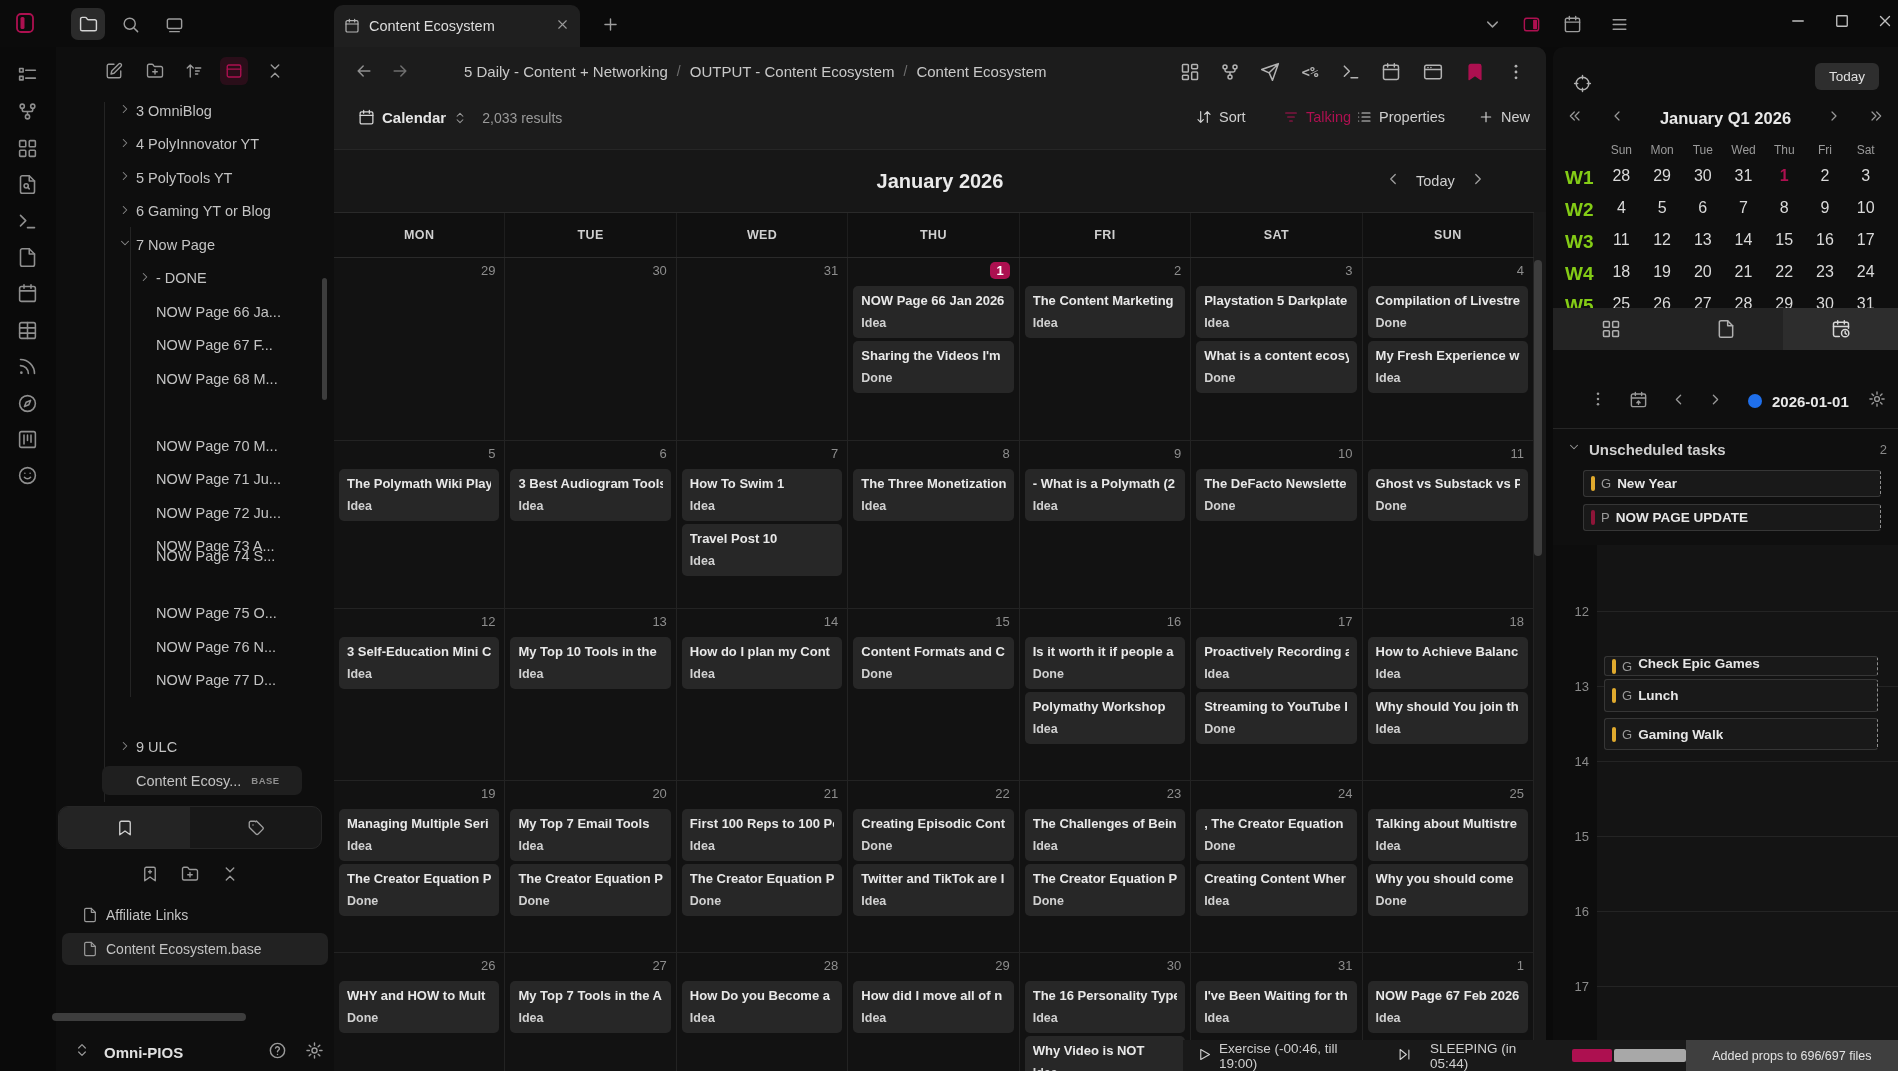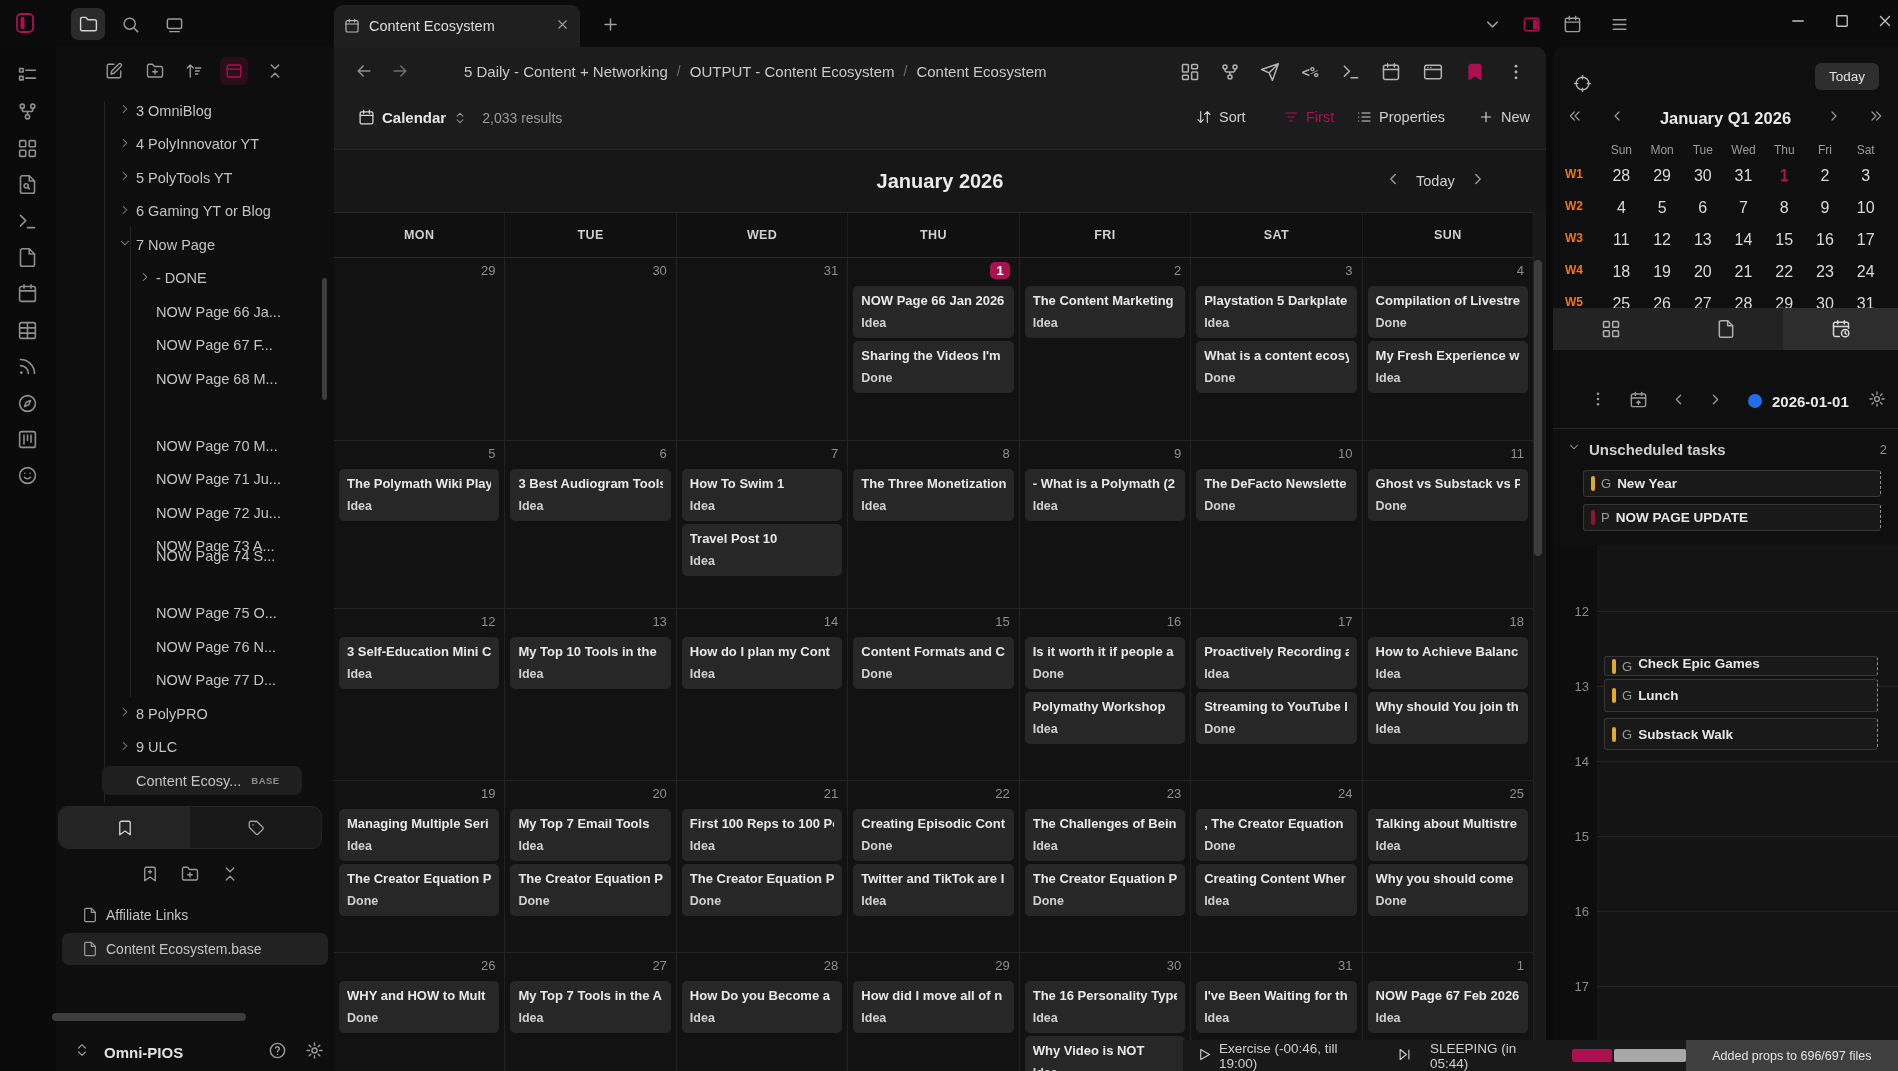--- a/index.html
+++ b/index.html
@@ -53,21 +53,21 @@
   .dnum .badge{background:var(--accent);color:#fff;font-weight:700;border-radius:5px;padding:1px 6px;}
   .events{position:absolute;left:0;top:25px;width:100%;}
   .card{background:#272727;border-radius:5px;margin:3px 5px;padding:7px 8px 8px;}
   .card .t{font-size:13px;font-weight:700;color:#e8e8e8;white-space:nowrap;overflow:hidden;}
   .card .s{font-size:12.5px;font-weight:600;color:#d0d0d0;margin-top:8px;white-space:nowrap;overflow:hidden;}
   
   #rightbar{position:absolute;left:1553px;top:47px;width:345px;height:1024px;background:#0f0f0f;border-radius:10px 0 0 0;overflow:hidden;}
   .mini-head{position:absolute;display:flex;width:345px;justify-content:space-between;padding:0 12px;box-sizing:border-box;color:#9a9a9a;font-size:12px;}
   .mini-row{position:absolute;display:flex;width:345px;padding:0 12px;box-sizing:border-box;font-size:16px;color:#dadada;}
   .mini-row span{flex:1;text-align:center;}
-  .mini-row .wl{flex:0 0 36px;text-align:left;font-weight:700;color:#f97316;font-size:12px;}
+  .mini-row .wl{flex:0 0 36px;text-align:left;font-weight:700;color:#84cc16;font-size:19px;}
   #rtabs{position:absolute;left:0;top:261px;width:345px;height:42px;background:#232323;display:flex;}
   #rtabs>div{flex:1;display:flex;align-items:center;justify-content:center;color:#b0b0b0;}
   #rtabs>div.on{background:#2d2d2d;color:#d8d8d8;}
   .task{position:absolute;left:30px;width:298px;height:27px;background:#191919;border:1px solid #363636;border-right:1px dashed #8f8f8f;border-radius:3px;display:flex;align-items:center;padding:0 7px;box-sizing:border-box;gap:6px;}
   .pill{width:4px;height:15px;border-radius:2px;flex:none;}
   .task .pfx{font-size:13px;color:#9a9a9a;}
   .task .tt{font-size:13.5px;font-weight:600;color:#e6e6e6;white-space:nowrap;overflow:hidden;}
   #timeline{position:absolute;left:0;top:498px;width:345px;height:526px;background:#141414;}
   .hline{position:absolute;left:44px;width:301px;height:1px;background:#242424;}
   .hlabel{position:absolute;left:0;width:36px;text-align:right;font-size:13px;color:#8a8a8a;}
@@ -373,28 +373,20 @@
       </div>
       <div class="tree-row" style="top:549.5px;padding-left:100px">
         <span>NOW Page 75 O...</span>
       </div>
       <div class="tree-row" style="top:583px;padding-left:100px">
         <span>NOW Page 76 N...</span>
       </div>
       <div class="tree-row" style="top:616.5px;padding-left:100px">
         <span>NOW Page 77 D...</span>
       </div>
-      <div class="tree-row" style="top:650px;padding-left:62px">
-        <span class="tree-chev"><span class="ic" style="width:14px;height:14px;">
-            <svg width="14" height="14" viewBox="0 0 24 24" fill="none" stroke="currentColor" stroke-width="1.8" stroke-linecap="round" stroke-linejoin="round">
-              <path d="m9 6 6 6-6 6"></path>
-            </svg>
-          </span></span>
-        <span>8 PolyPRO</span>
-      </div>
       <div class="tree-row" style="top:683.5px;padding-left:62px">
         <span class="tree-chev"><span class="ic" style="width:14px;height:14px;">
             <svg width="14" height="14" viewBox="0 0 24 24" fill="none" stroke="currentColor" stroke-width="1.8" stroke-linecap="round" stroke-linejoin="round">
               <path d="m9 6 6 6-6 6"></path>
             </svg>
           </span></span>
         <span>9 ULC</span>
       </div>
       <div class="tree-active" style="left:46px;top:719px;width:200px;height:29px"></div>
       <div class="tree-row" style="top:717px;padding-left:80px">
@@ -566,21 +558,21 @@
             </svg>
           </span>
           <span>Sort</span>
         </span>
       <span class="act" style="left:949px;color:#ad1050">
           <span class="ic" style="width:16px;height:16px;">
             <svg width="16" height="16" viewBox="0 0 24 24" fill="none" stroke="currentColor" stroke-width="1.8" stroke-linecap="round" stroke-linejoin="round">
               <path d="M4 6h16M7 12h10M10 18h4"></path>
             </svg>
           </span>
-          <span>First</span>
+          <span>Talking</span>
         </span>
       <span class="act" style="left:1022px">
           <span class="ic" style="width:16px;height:16px;">
             <svg width="16" height="16" viewBox="0 0 24 24" fill="none" stroke="currentColor" stroke-width="1.8" stroke-linecap="round" stroke-linejoin="round">
               <path d="M9 6h12M9 12h12M9 18h12M4 6h.01M4 12h.01M4 18h.01"></path>
             </svg>
           </span>
           <span>Properties</span>
         </span>
       <span class="act" style="left:1144px">
@@ -1186,21 +1178,21 @@
             <span class="tt" style="transform:translateY(-3px)">Check Epic Games</span>
           </div>
         <div class="task" style="left:51px;top:134px;width:274px;height:33px;overflow:hidden">
             <span class="pill" style="background:#e0aa2e"></span>
             <span class="pfx">G</span>
             <span class="tt" style="">Lunch</span>
           </div>
         <div class="task" style="left:51px;top:173px;width:274px;height:32px;overflow:hidden">
             <span class="pill" style="background:#e0aa2e"></span>
             <span class="pfx">G</span>
-            <span class="tt" style="">Substack Walk</span>
+            <span class="tt" style="">Gaming Walk</span>
           </div>
       </div>
     </div>
   <div id="statusbar">
     <span style="margin-left:14px;color:#cfcfcf"><span class="ic" style="width:15px;height:15px;">
           <svg width="15" height="15" viewBox="0 0 24 24" fill="none" stroke="currentColor" stroke-width="1.8" stroke-linecap="round" stroke-linejoin="round">
             <path d="m6 4 14 8-14 8Z"></path>
           </svg>
         </span></span>
     <span style="margin-left:7px">Exercise (-00:46, till 19:00)</span>

